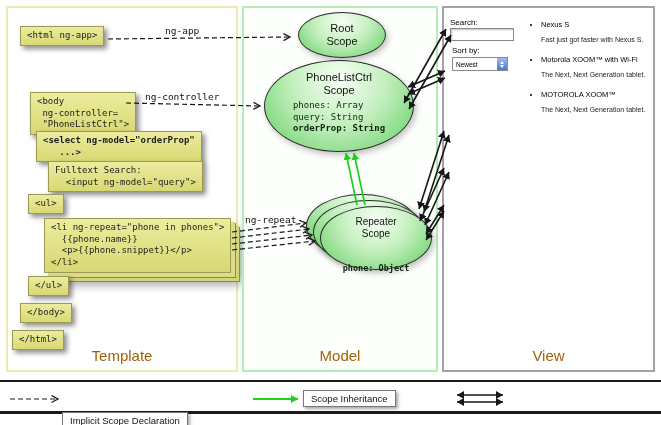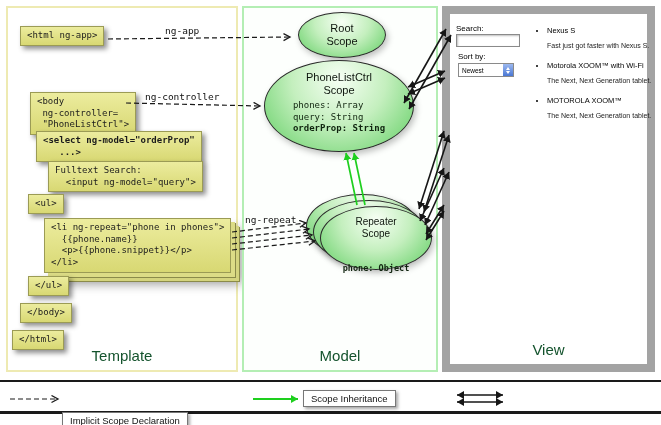--- a/index.html
+++ b/index.html
@@ -3,22 +3,22 @@
 <meta charset="utf-8">
 <style>
   * { margin:0; padding:0; box-sizing:border-box; }
   html,body { width:661px; height:425px; background:#fff; font-family:"Liberation Sans",sans-serif; }
   .stage { position:relative; width:661px; height:425px; background:#fff; overflow:hidden; }
 
   
   .col { position:absolute; top:6px; height:366px; background:#fff; z-index:1; }
   .col-template { left:6px;  width:232px; border:2px solid #eeeab2; }
   .col-model    { left:242px; width:196px; border:2px solid #b4eeb4; background:#fdfffd;padding-left:28px; }
-  .col-view     { left:442px; width:213px; border:8px solid #a3a3a3; }
-  .col-label { position:absolute; left:0; right:0; bottom:6px; text-align:center; font-size:15px; color:#14532d; }
+  .col-view     { left:442px; width:213px; border:2px solid #a3a3a3; }
+  .col-label { position:absolute; left:0; right:0; bottom:6px; text-align:center; font-size:15px; color:#a16207; }
 
   
   .codebox { position:absolute; background:linear-gradient(#ecec9e,#d8d873); border:1px solid #9b9b55;
              box-shadow:3px 3px 5px rgba(0,0,0,.45); padding:3px 6px;
              font:9px/1.3 "DejaVu Sans Mono",monospace; color:#1c1c1c; white-space:pre; }
   .codebox.bold { font-weight:bold; }
   .codebox.stacked { box-shadow:4px 4px 0 #dcdc86, 5px 5px 0 #8a8a4a,
                      8px 8px 0 #d4d47e, 9px 9px 0 #8a8a4a, 11px 11px 10px rgba(0,0,0,.4); }
 
   

